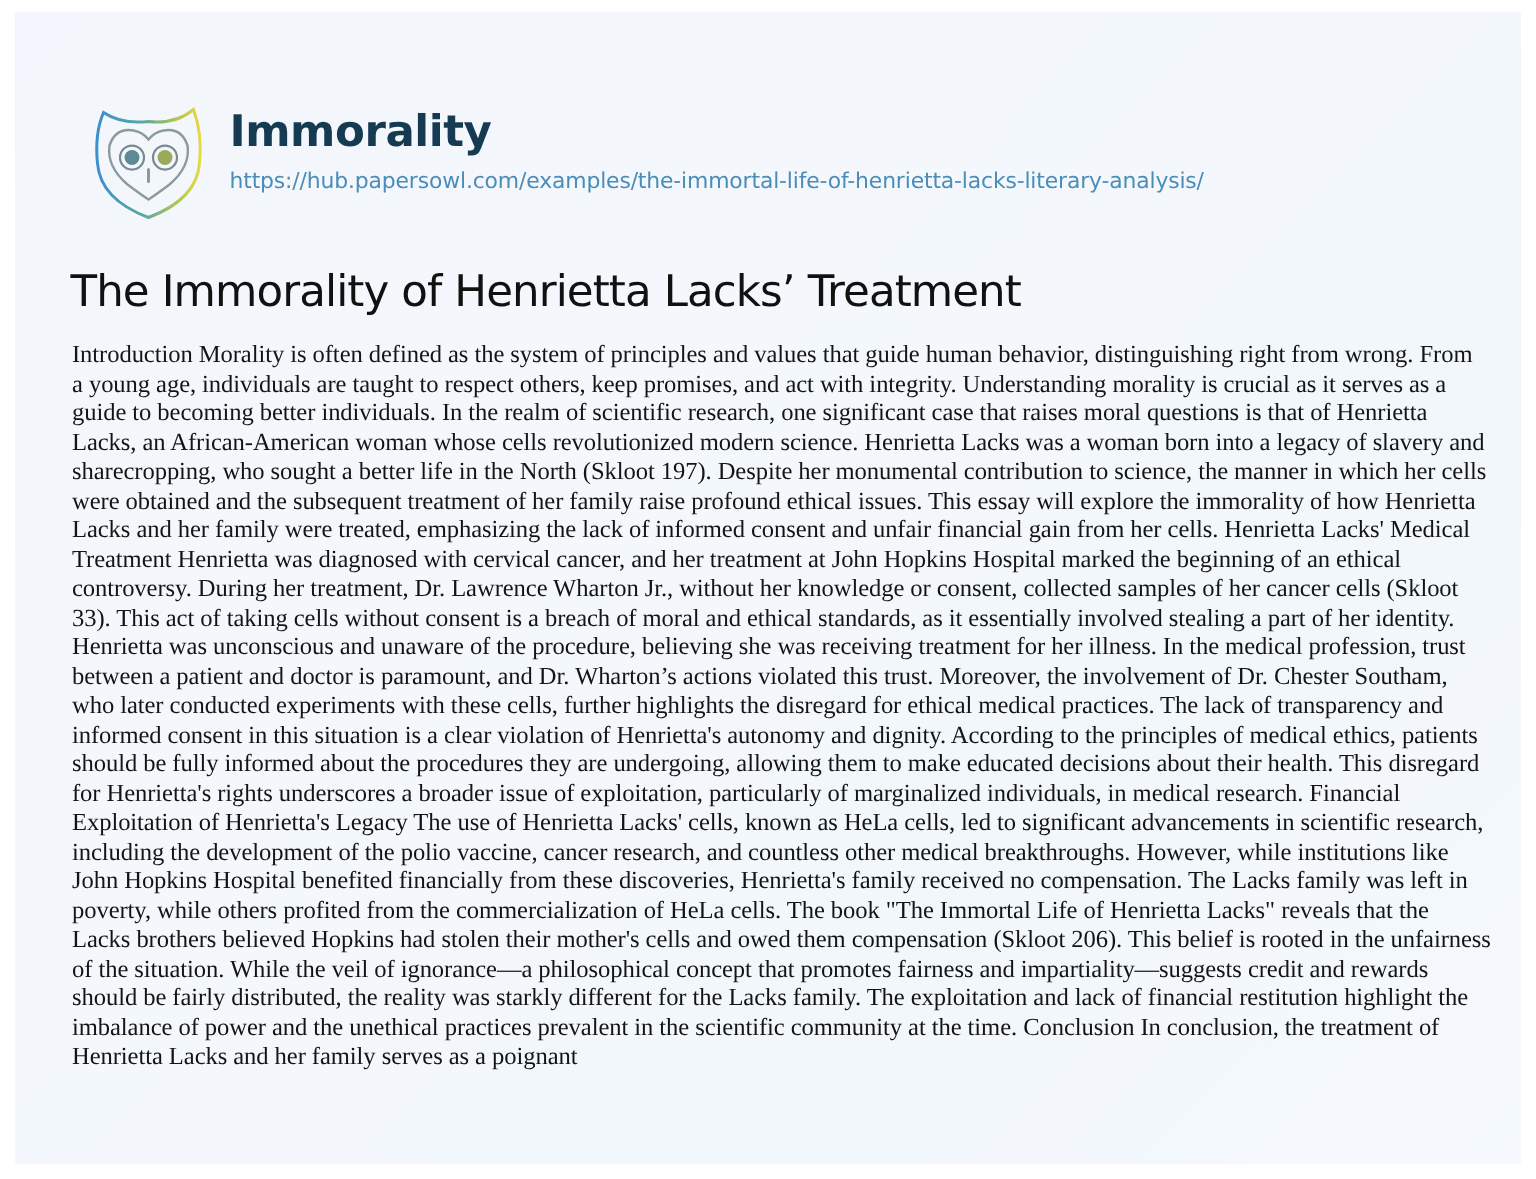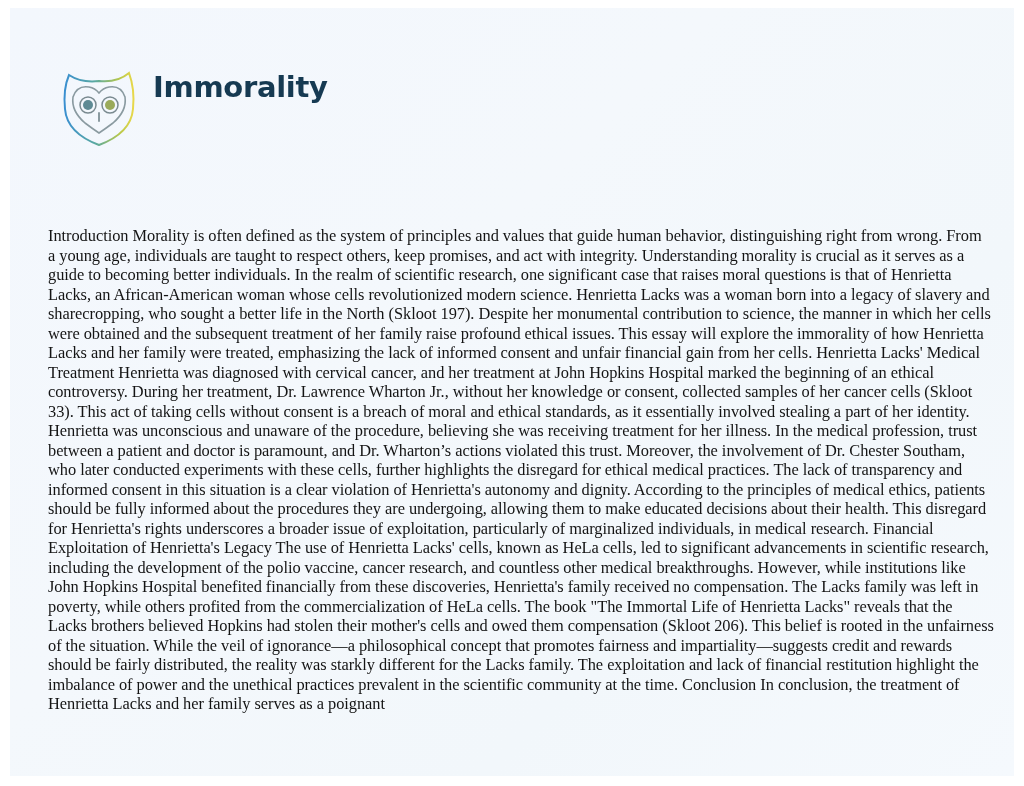--- a/index.html
+++ b/index.html
@@ -108,22 +108,24 @@
       <path d="M14 30 Q18 18 30 20 Q36 21 40 26 Q44 21 50 20 Q62 18 66 30 Q68 44 54 56 Q46 62 40 66 Q34 62 26 56 Q12 44 14 30 Z" fill="none" stroke="#8a9aa0" stroke-width="1.6"></path>
 
       <circle cx="29" cy="38" r="8" fill="none" stroke="#7a8a90" stroke-width="1.5"></circle>
       <circle cx="29" cy="38" r="5" fill="#5e8a94"></circle>
       <circle cx="51" cy="38" r="8" fill="none" stroke="#7a8a90" stroke-width="1.5"></circle>
       <circle cx="51" cy="38" r="5" fill="#9aaa5a"></circle>
 
       <path d="M40 46 L40 54" stroke="#8a9aa0" stroke-width="2" stroke-linecap="round"></path>
     </svg>
     <div class="brand-name">Immorality</div>
+    <a class="brand-url">https://hub.papersowl.com/examples/the-immortal-life-of-henrietta-lacks-literary-analysis/</a>
   </div>
 
+  <h1 class="title">The Immorality of Henrietta Lacks’ Treatment</h1>
 
   <div class="body-text">
     <span class="line">Introduction Morality is often defined as the system of principles and values that guide human behavior, distinguishing right from wrong. From</span>
     <span class="line">a young age, individuals are taught to respect others, keep promises, and act with integrity. Understanding morality is crucial as it serves as a</span>
     <span class="line">guide to becoming better individuals. In the realm of scientific research, one significant case that raises moral questions is that of Henrietta</span>
     <span class="line">Lacks, an African-American woman whose cells revolutionized modern science. Henrietta Lacks was a woman born into a legacy of slavery and</span>
     <span class="line">sharecropping, who sought a better life in the North (Skloot 197). Despite her monumental contribution to science, the manner in which her cells</span>
     <span class="line">were obtained and the subsequent treatment of her family raise profound ethical issues. This essay will explore the immorality of how Henrietta</span>
     <span class="line">Lacks and her family were treated, emphasizing the lack of informed consent and unfair financial gain from her cells. Henrietta Lacks' Medical</span>
     <span class="line">Treatment Henrietta was diagnosed with cervical cancer, and her treatment at John Hopkins Hospital marked the beginning of an ethical</span>

